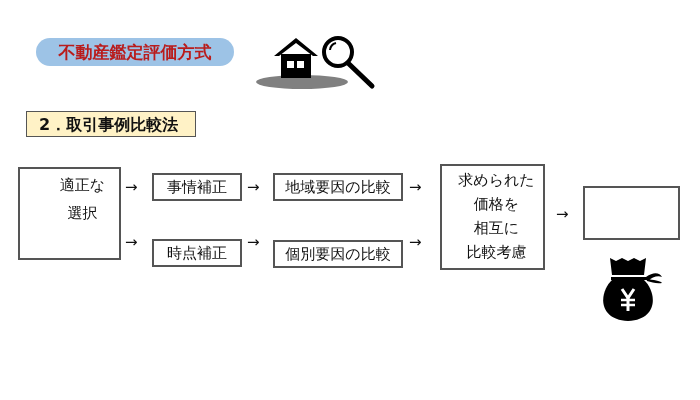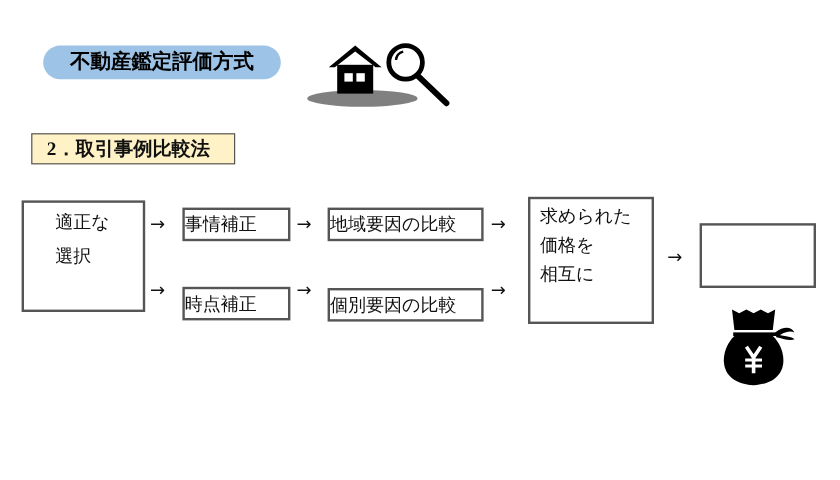--- a/index.html
+++ b/index.html
@@ -1,24 +1,24 @@
 <!DOCTYPE html>
 <html><head>
   <meta charset="utf-8">
   <style>
     html, body { margin:0; padding:0; }
     body { width:700px; height:400px; background:#ffffff; position:relative; overflow:hidden;
            font-family:"DejaVu Sans", sans-serif; color:#111; }
     .abs { position:absolute; }
     .pill { left:36px; top:38px; width:198px; height:28px; border-radius:14px; background:#9dc3e6;
-            font-size:17px; font-weight:bold; line-height:28px; text-align:center; color:#000000; }
+            font-size:17px; font-weight:bold; line-height:28px; text-align:center; color:#b91c1c; }
     .section { left:26px; top:111px; width:170px; height:26px; background:#fff2c6;
                border:1px solid #555; font-size:16px; font-weight:bold; line-height:26px;
-               padding-left:12px; box-sizing:border-box;font-family:Liberation Serif, serif; }
-    .box { border:2px solid #555; background:#fff; box-sizing:border-box; font-size:15px; }
+               padding-left:12px; box-sizing:border-box; }
+    .box { border:2px solid #555; background:#fff; box-sizing:border-box; font-size:15px;text-align:center; }
     .small { height:28px; line-height:24px; }
     .arrow { font-size:15px; line-height:20px; }
     .multi div { line-height:28px; }
   </style>
 </head>
 <body>
 
 <div class="abs pill">不動産鑑定評価方式</div>
 
 <div class="abs" style="left:250px;top:30px;width:130px;height:62px;">
@@ -50,20 +50,21 @@
 <div class="abs arrow" style="left:125px;top:232px;">→</div>
 <div class="abs box small" style="left:152px;top:228px;width:90px;margin-top:11px;">時点補正</div>
 <div class="abs arrow" style="left:247px;top:232px;">→</div>
 <div class="abs box small" style="left:273px;top:240px;width:130px;">個別要因の比較</div>
 <div class="abs arrow" style="left:409px;top:232px;">→</div>
 
 <div class="abs box multi" style="left:440px;top:164px;width:105px;height:106px;padding:2px 0 0 8px;">
   <div style="line-height:24px;">求められた</div>
   <div style="line-height:24px;">価格を</div>
   <div style="line-height:24px;">相互に</div>
+  <div style="line-height:24px;">比較考慮</div>
 </div>
 
 <div class="abs arrow" style="left:556px;top:204px;">→</div>
 
 <div class="abs box multi" style="left:583px;top:186px;width:97px;height:54px;padding:2px 0 0 5px;">
 </div>
 
 <div class="abs" style="left:598px;top:253px;width:70px;height:72px;">
   <svg width="70" height="72" viewBox="0 0 70 72">
     <path d="M12 5 L18 8 L24 5 L30 8 L36 5 L42 8 L48 5 L46 22 L14 22 Z" fill="#000"></path>

